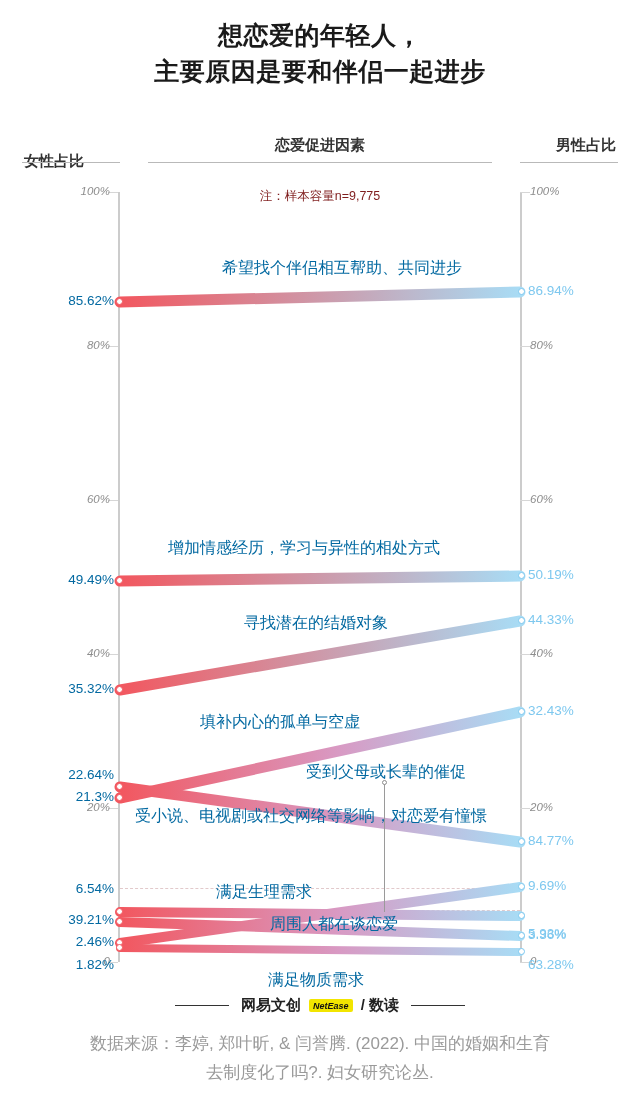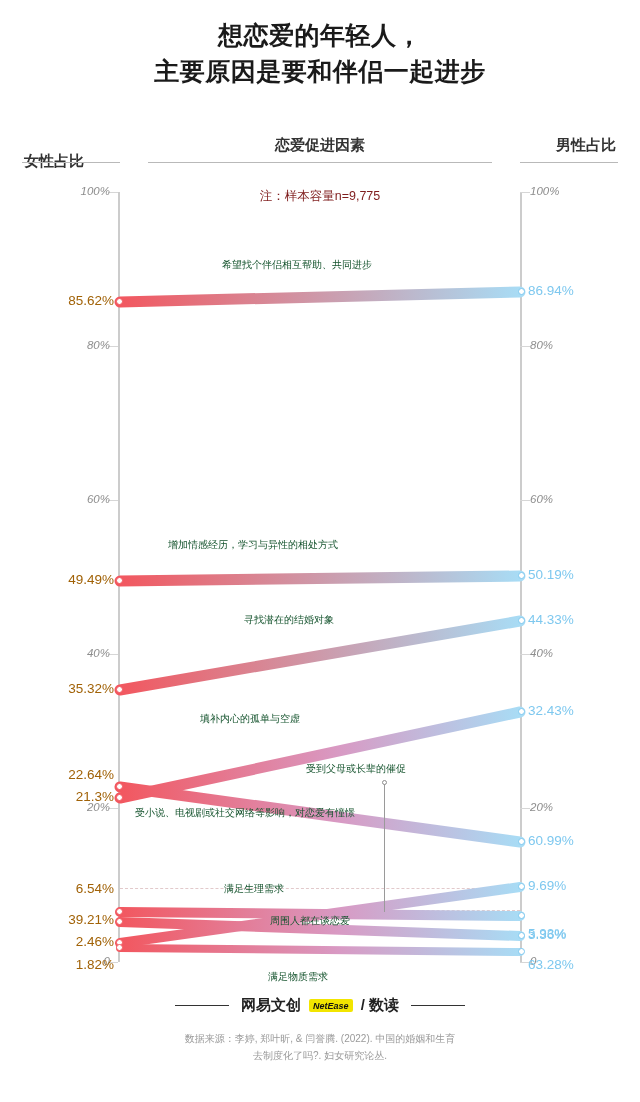--- a/index.html
+++ b/index.html
@@ -113,36 +113,36 @@
     left: 0; top: 0;
     width: 640px; height: 790px;
     overflow: visible;
   }
 
   .val {
     position: absolute;
     font-size: 13.5px;
     white-space: nowrap;
   }
-  .val-l { color: #a16207; text-align: right; right: 526px; }
+  .val-l { color: #0369a1; text-align: right; right: 526px; }
   .val-r { color: #7ec8ef; text-align: left; left: 528px; }
 
   .dot {
     position: absolute;
     width: 7px; height: 7px;
     border-radius: 50%;
     background: #ffffff;
     border: 1.6px solid #f2575f;
   }
   .dot-r { border-color: #7ec8ef; }
 
   .factor {
     position: absolute;
-    font-size: 10px;
-    color: #14532d;
+    font-size: 16px;
+    color: #0369a1;
     white-space: nowrap;
   }
 
   .callout-line {
     position: absolute;
     width: 1px;
     background: #9a9a9a;
   }
   .callout-dot {
     position: absolute;
@@ -180,21 +180,21 @@
     margin: 0 4px;
     font-style: italic;
   }
   .brand-part { vertical-align: middle; }
 
   .source {
     position: absolute;
     left: 0; top: 1030px;
     width: 640px;
     text-align: center;
-    font-size: 10px;
+    font-size: 17px;
     color: #9a9a9a;
     line-height: 1.7;
   }
 </style>
 </head>
 <body>
 
 <div class="title">
   <span class="title-line">想恋爱的年轻人，</span>
   <span class="title-line">主要原因是要和伴侣一起进步</span>
@@ -277,21 +277,21 @@
     <path d="M120,742 L520,746" stroke="url(#g2)" stroke-width="10" fill="none" stroke-linecap="round"></path>
 
     <path d="M120,778 L520,782" stroke="url(#g2)" stroke-width="8" fill="none" stroke-linecap="round"></path>
   </svg>
 
   <div class="factor" style="left:222px; top:88px;">希望找个伴侣相互帮助、共同进步</div>
   <div class="factor" style="left:168px; top:368px;">增加情感经历，学习与异性的相处方式</div>
   <div class="factor" style="left:244px; top:443px;">寻找潜在的结婚对象</div>
   <div class="factor" style="left:200px; top:542px;">填补内心的孤单与空虚</div>
   <div class="factor" style="left:135px; top:636px;">受小说、电视剧或社交网络等影响，对恋爱有憧憬</div>
-  <div class="factor" style="left:224px; top:712px;">满足生理需求</div>
+  <div class="factor" style="left:216px; top:712px;">满足生理需求</div>
   <div class="factor" style="left:270px; top:744px;">周围人都在谈恋爱</div>
   <div class="factor" style="left:306px; top:592px;">受到父母或长辈的催促</div>
   <div class="factor" style="left:268px; top:800px;">满足物质需求</div>
 
   <div class="callout-line" style="left:384px; top:614px; height:128px;"></div>
   <div class="callout-dot" style="left:382px; top:610px;"></div>
 
   <div class="dot" style="left:116px; top:128px;"></div>
   <div class="dot" style="left:116px; top:407px;"></div>
   <div class="dot" style="left:116px; top:516px;"></div>
@@ -319,21 +319,21 @@
   <div class="val val-l" style="top:597px;">22.64%</div>
   <div class="val val-l" style="top:764px;">2.46%</div>
   <div class="val val-l" style="top:742px;">39.21%</div>
   <div class="val val-l" style="top:711px;">6.54%</div>
   <div class="val val-l" style="top:787px;">1.82%</div>
 
   <div class="val val-r" style="top:113px;">86.94%</div>
   <div class="val val-r" style="top:397px;">50.19%</div>
   <div class="val val-r" style="top:442px;">44.33%</div>
   <div class="val val-r" style="top:533px;">32.43%</div>
-  <div class="val val-r" style="top:663px;">60.99%</div>
+  <div class="val val-r" style="top:663px;">84.77%</div>
   <div class="val val-r" style="top:708px;">9.69%</div>
   <div class="val val-r" style="top:757px;">3.36%</div>
   <div class="val val-r" style="top:737px;margin-top:19px;">5.93%</div>
   <div class="val val-r" style="top:787px;">63.28%</div>
 </div>
 
 <div class="footer-brand">
   <span class="rule-l"></span>
   <span class="brand-part">网易文创</span>
   <span class="brand-badge">NetEase</span>

